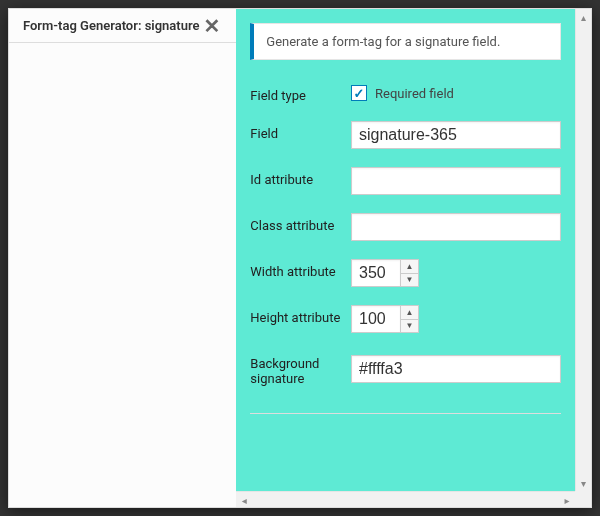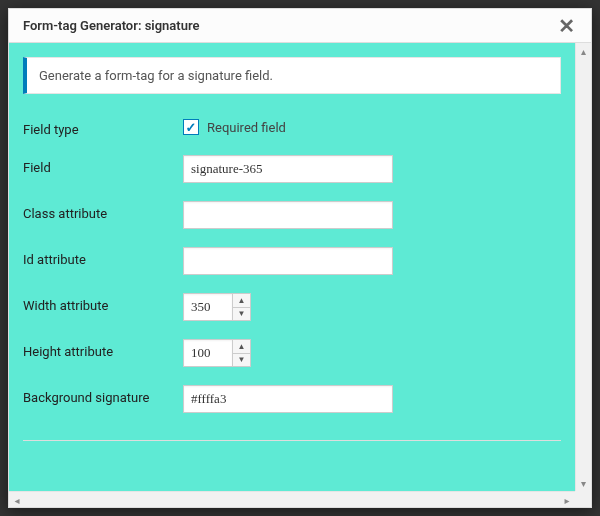--- a/index.html
+++ b/index.html
@@ -13,21 +13,21 @@
     overflow:hidden;
     position:relative;
   }
   .modal {
     position:absolute;
     left:8px; top:8px; right:8px; bottom:8px;
     background:#fcfcfc;
     border:1px solid #ddd;
     box-shadow:0 3px 15px rgba(0,0,0,0.5);
     display:flex;
-    flex-direction:column;
+    flex-direction:row;
   }
   .titlebar {
     height:34px;
     padding:0 12px 0 14px;
     display:flex;
     align-items:center;
     border-bottom:1px solid #ddd;
     font-weight:600;
     color:#333;
     flex:none;
@@ -110,25 +110,24 @@
     width:160px;
     font-weight:400;
     color:#222;
     vertical-align:top;
     padding-top:14px;
   }
   input[type=text], input[type=number] {
     height:28px;
     border:1px solid #ccc;
     padding:0 7px;
-    font-size:13px;
+    font-size:16px;
     background:#fff;
     color:#333;
     box-shadow:inset 0 1px 2px rgba(0,0,0,0.05);
-    font-family:Liberation Serif, serif;
   }
   .w-wide { width:210px; }
   .w-num { width:50px; text-align:left; padding-right:0; }
   .spin-wrap { display:flex; }
   .spin-btns {
     width:18px;
     border:1px solid #ccc;
     border-left:none;
     display:flex;
     flex-direction:column;
@@ -187,25 +186,25 @@
                 <span class="cb">✓</span>
                 <span>Required field</span>
               </div>
             </td>
           </tr>
           <tr>
             <td class="label"><span>Field</span></td>
             <td><input type="text" class="w-wide" value="signature-365" style=""></td>
           </tr>
           <tr>
+            <td class="label"><span>Id attribute</span></td>
+            <td><input type="text" class="w-wide" value="" style=""></td>
+          </tr>
+          <tr>
             <td class="label"><span>Class attribute</span></td>
-            <td><input type="text" class="w-wide" value="" style=""></td>
-          </tr>
-          <tr>
-            <td class="label"><span>Id attribute</span></td>
             <td><input type="text" class="w-wide" value="" style=""></td>
           </tr>
           <tr>
             <td class="label"><span>Width attribute</span></td>
             <td>
               <div class="spin-wrap">
                 <input type="text" class="w-num" value="350" style="">
                 <div class="spin-btns">
                       <div>▲</div>
                       <div>▼</div>

